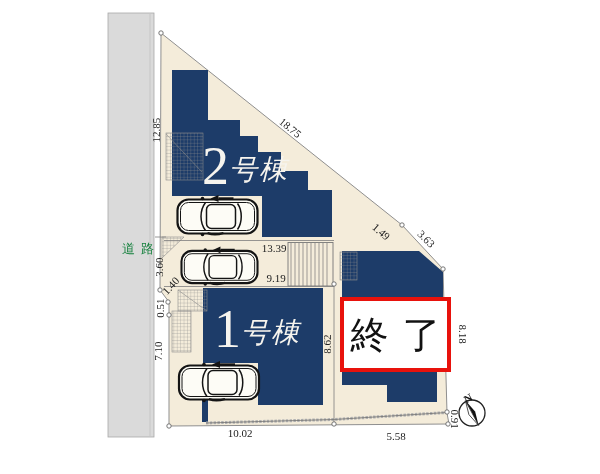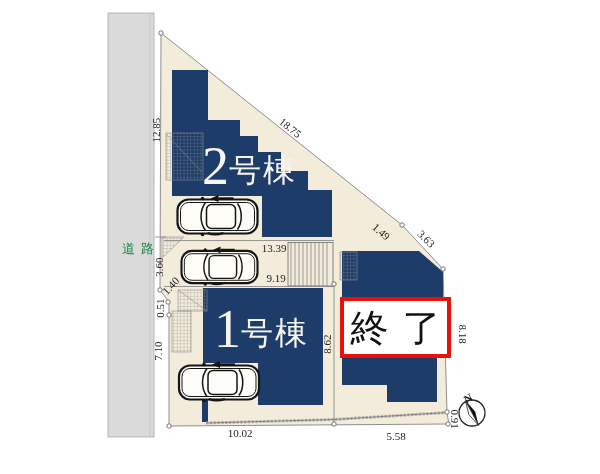--- a/index.html
+++ b/index.html
@@ -17,23 +17,23 @@
   .rot-cw{transform:translate(-50%,-50%) rotate(90deg);}
   .road-lbl{
     position:absolute;left:122px;top:240px;font-size:13px;color:#15803d;
     letter-spacing:6px;white-space:nowrap;
   }
   .bldg-lbl{
     position:absolute;display:flex;align-items:center;color:#f6f4ee;height:52px;
     white-space:nowrap;
   }
   .bldg-lbl .num{font-size:54px;line-height:1;}
-  .bldg-lbl .suf{font-size:32px;line-height:1;padding-top:8px;letter-spacing:2px;}
+  .bldg-lbl .suf{font-size:28px;line-height:1;padding-top:8px;letter-spacing:2px;font-style:italic;}
   #status-box{
-    position:absolute;left:340px;top:297px;width:111px;height:61px;
+    position:absolute;left:340px;top:297px;width:111px;height:75px;
     background:#ffffff;border:4px solid var(--status_red,#e8120c);
     box-sizing:border-box;display:flex;align-items:center;justify-content:center;
   }
   #status-box span{font-size:38px;color:#111;letter-spacing:14px;margin-right:-14px;line-height:1;}
   #north-lbl{
     position:absolute;left:468px;top:398px;font-size:11px;font-weight:700;color:#111;
     transform:translate(-50%,-50%) rotate(-30deg);
   }
 </style>
 </head>

